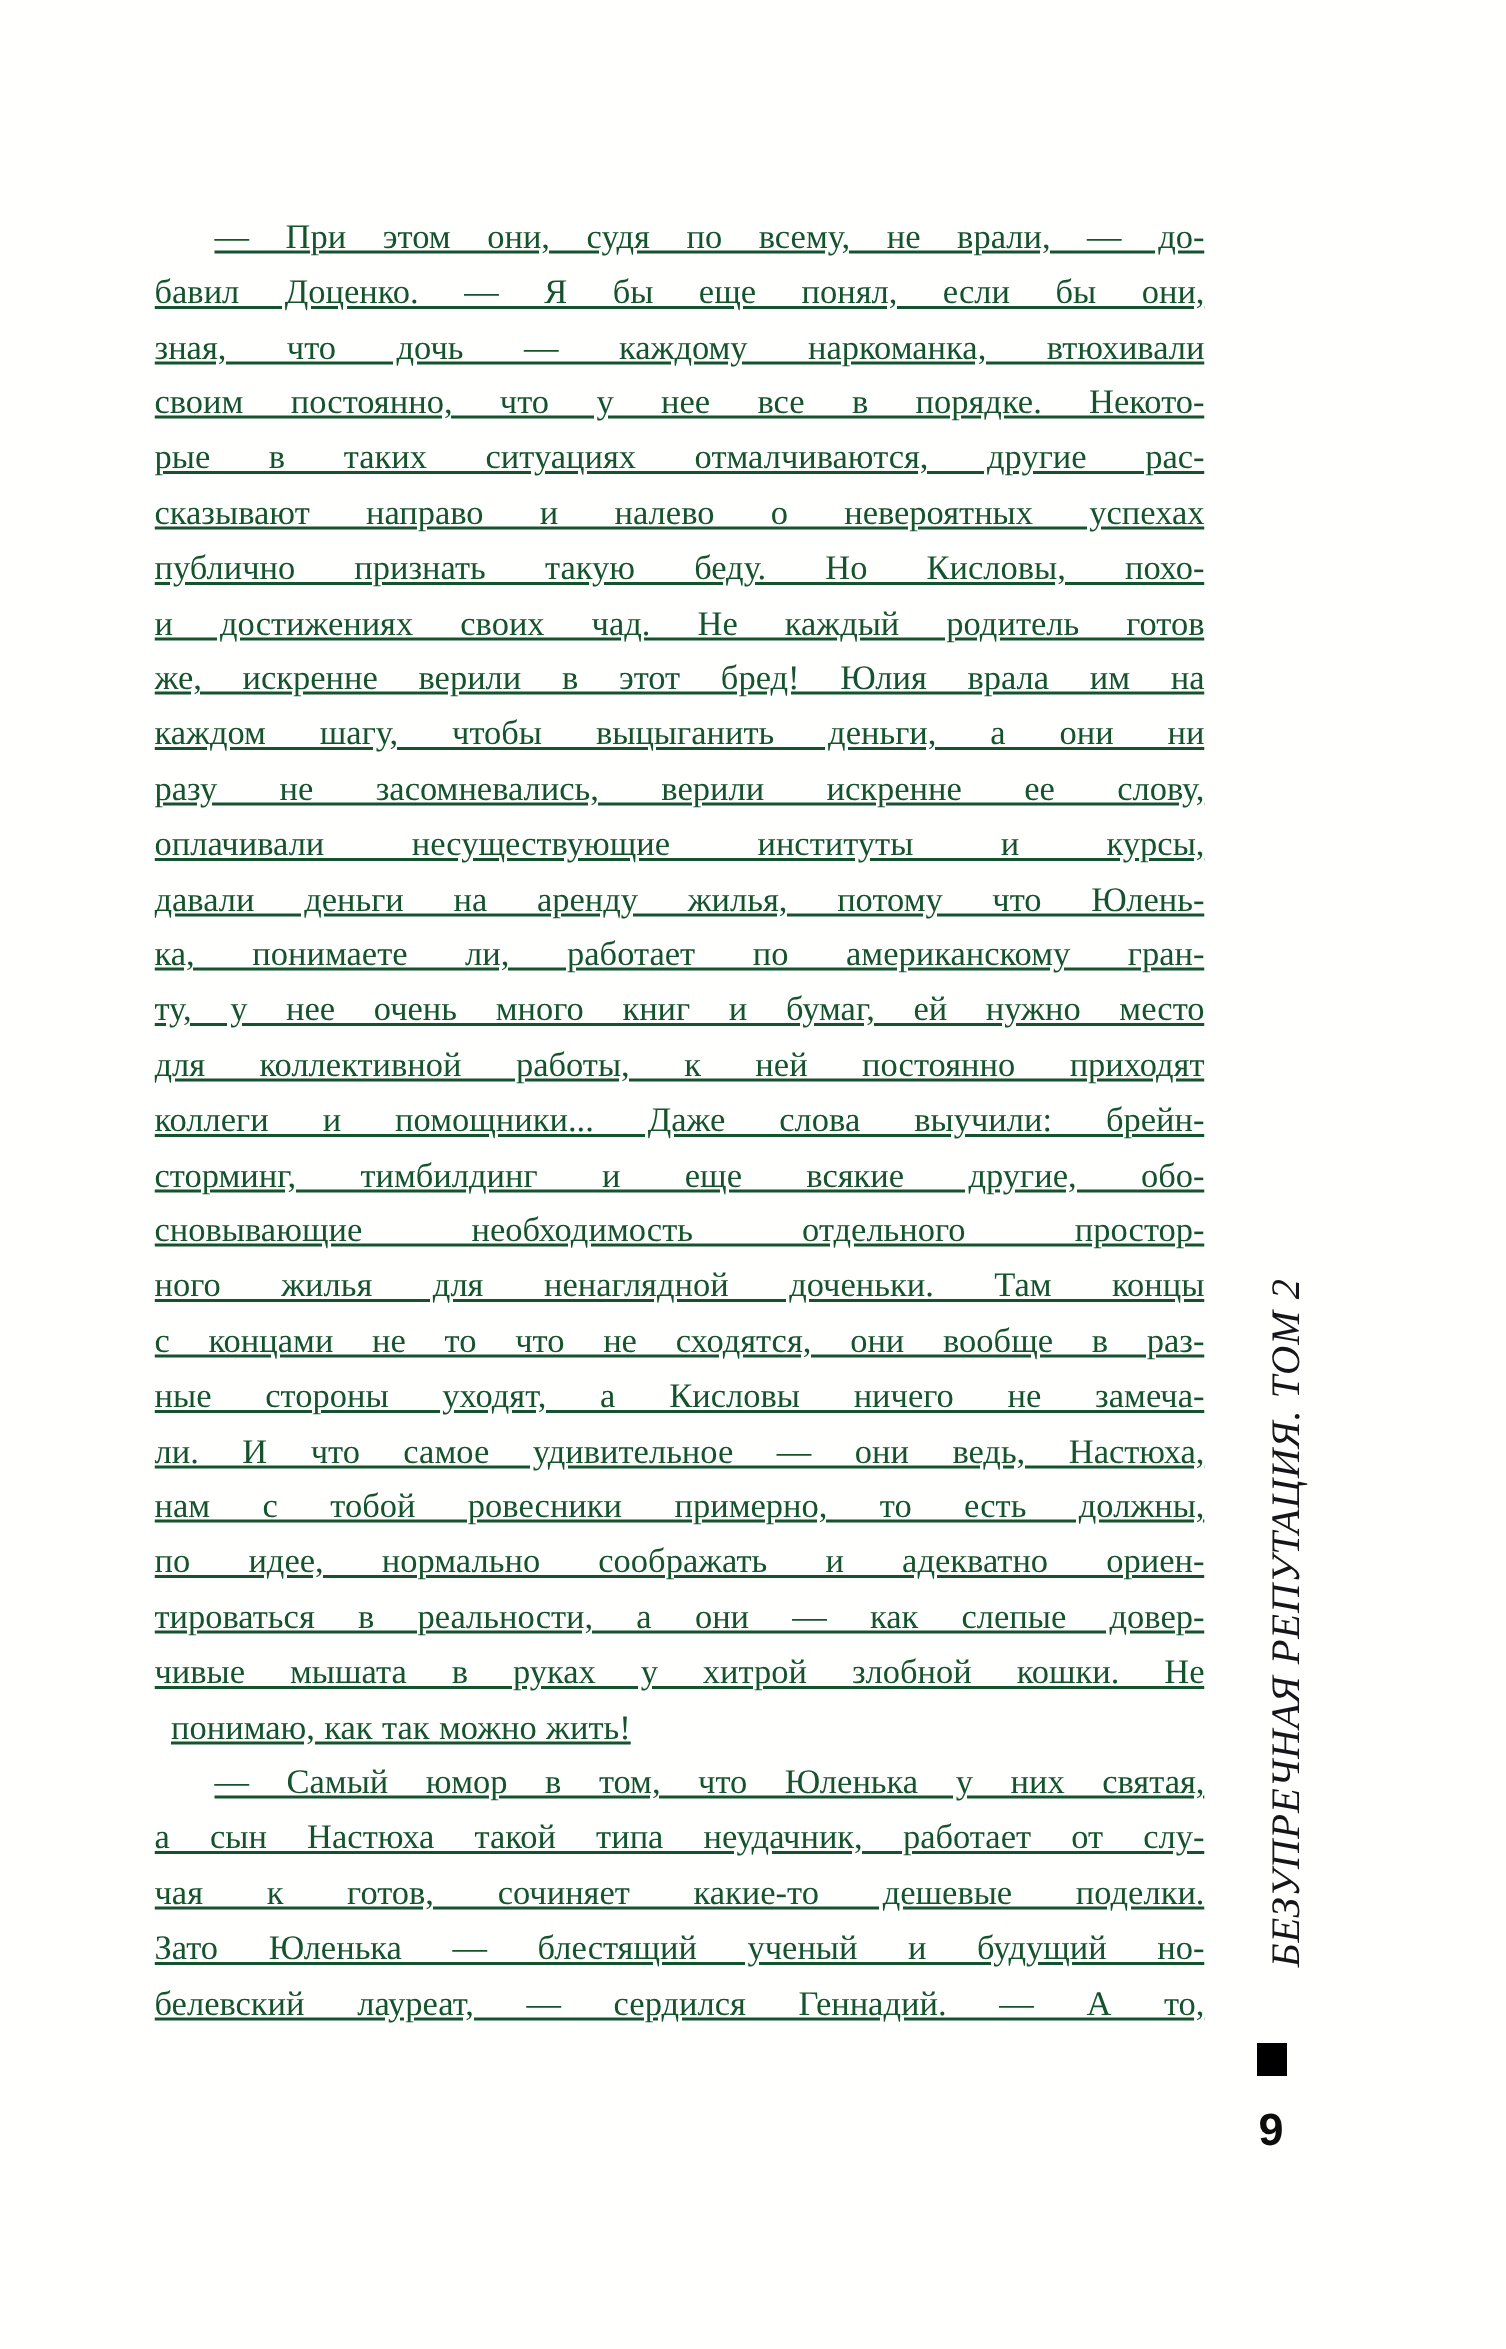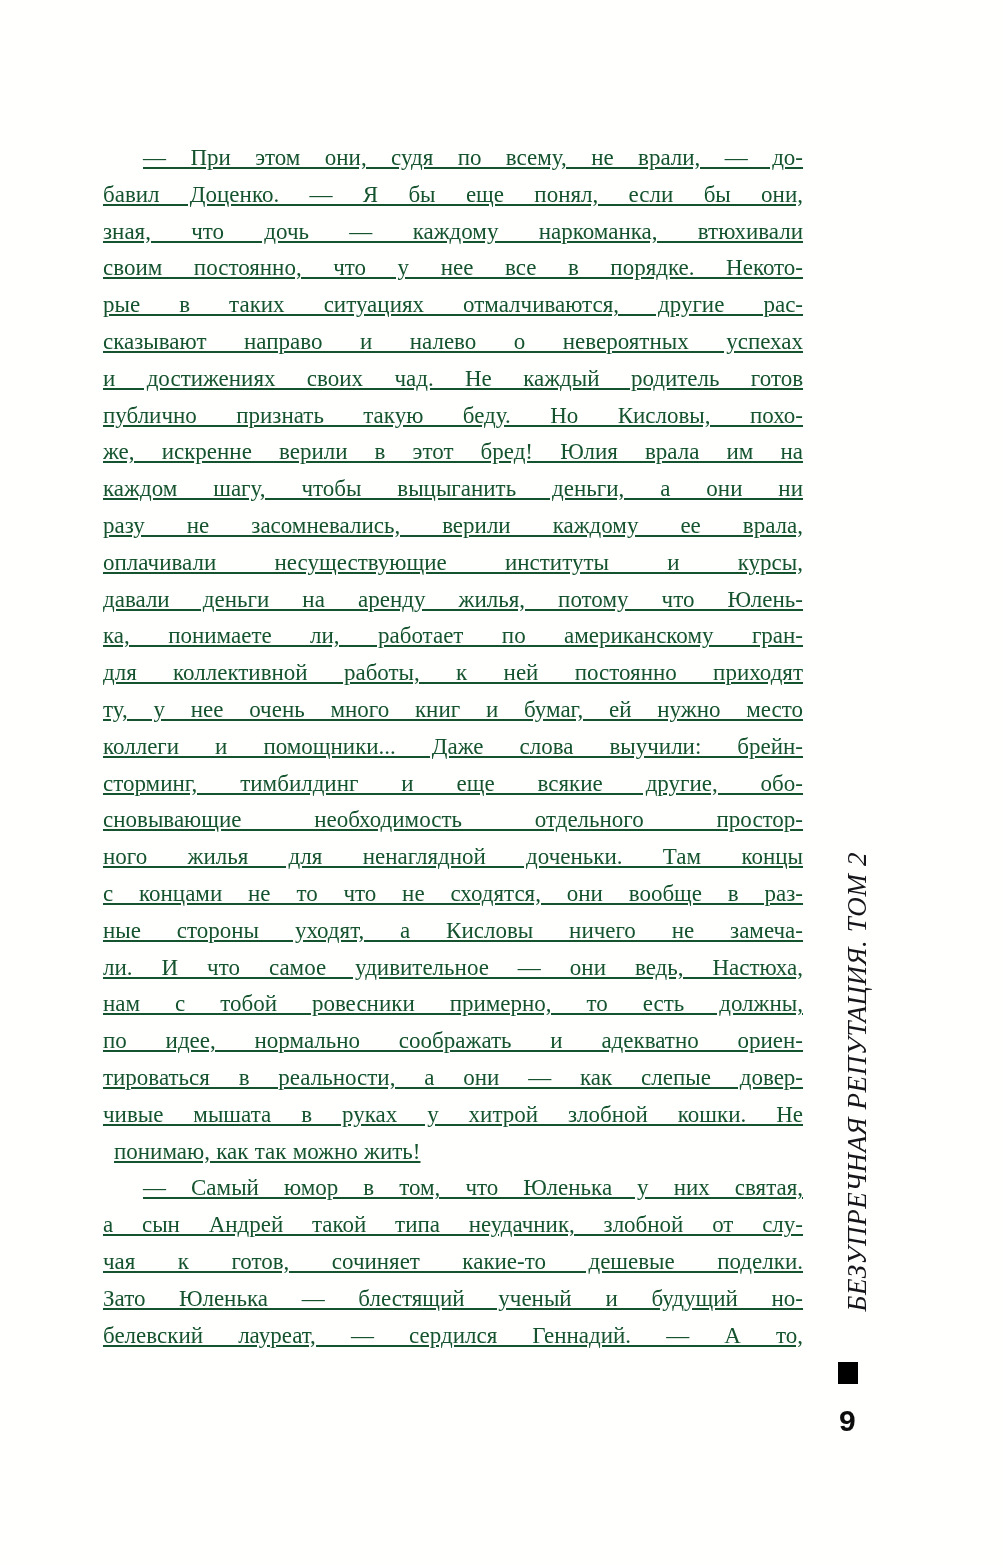--- a/index.html
+++ b/index.html
@@ -79,44 +79,44 @@
 <body>
 
 <div class="page">
   <div class="text-block">
       <div class="line first">— При этом они, судя по всему, не врали, — до-</div>
       <div class="line">бавил Доценко. — Я бы еще понял, если бы они,</div>
       <div class="line">зная, что дочь — каждому наркоманка, втюхивали</div>
       <div class="line">своим постоянно, что у нее все в порядке. Некото-</div>
       <div class="line">рые в таких ситуациях отмалчиваются, другие рас-</div>
       <div class="line">сказывают направо и налево о невероятных успехах</div>
+      <div class="line">публично признать такую беду. Но Кисловы, похо-</div>
       <div class="line">и достижениях своих чад. Не каждый родитель готов</div>
-      <div class="line">публично признать такую беду. Но Кисловы, похо-</div>
       <div class="line">же, искренне верили в этот бред! Юлия врала им на</div>
       <div class="line">каждом шагу, чтобы выцыганить деньги, а они ни</div>
-      <div class="line">разу не засомневались, верили каждому ее врала,</div>
+      <div class="line">разу не засомневались, верили искренне ее слову,</div>
       <div class="line">оплачивали несуществующие институты и курсы,</div>
       <div class="line">давали деньги на аренду жилья, потому что Юлень-</div>
       <div class="line">ка, понимаете ли, работает по американскому гран-</div>
+      <div class="line">ту, у нее очень много книг и бумаг, ей нужно место</div>
       <div class="line">для коллективной работы, к ней постоянно приходят</div>
-      <div class="line">ту, у нее очень много книг и бумаг, ей нужно место</div>
       <div class="line">коллеги и помощники... Даже слова выучили: брейн-</div>
       <div class="line">сторминг, тимбилдинг и еще всякие другие, обо-</div>
       <div class="line">сновывающие необходимость отдельного простор-</div>
       <div class="line">ного жилья для ненаглядной доченьки. Там концы</div>
       <div class="line">с концами не то что не сходятся, они вообще в раз-</div>
       <div class="line">ные стороны уходят, а Кисловы ничего не замеча-</div>
       <div class="line">ли. И что самое удивительное — они ведь, Настюха,</div>
       <div class="line">нам с тобой ровесники примерно, то есть должны,</div>
       <div class="line">по идее, нормально соображать и адекватно ориен-</div>
       <div class="line">тироваться в реальности, а они — как слепые довер-</div>
       <div class="line">чивые мышата в руках у хитрой злобной кошки. Не</div>
       <div class="line parend">понимаю, как так можно жить!</div>
       <div class="line first">— Самый юмор в том, что Юленька у них святая,</div>
-      <div class="line">а сын Андрей такой типа неудачник, злобной от слу-</div>
+      <div class="line">а сын Настюха такой типа неудачник, работает от слу-</div>
       <div class="line">чая к готов, сочиняет какие-то дешевые поделки.</div>
       <div class="line">Зато Юленька — блестящий ученый и будущий но-</div>
       <div class="line">белевский лауреат, — сердился Геннадий. — А то,</div>
     </div>
   <div class="side-title">БЕЗУПРЕЧНАЯ РЕПУТАЦИЯ. ТОМ 2</div>
   <div class="marker"></div>
   <div class="page-number">9</div>
 </div>
 
 </body></html>

